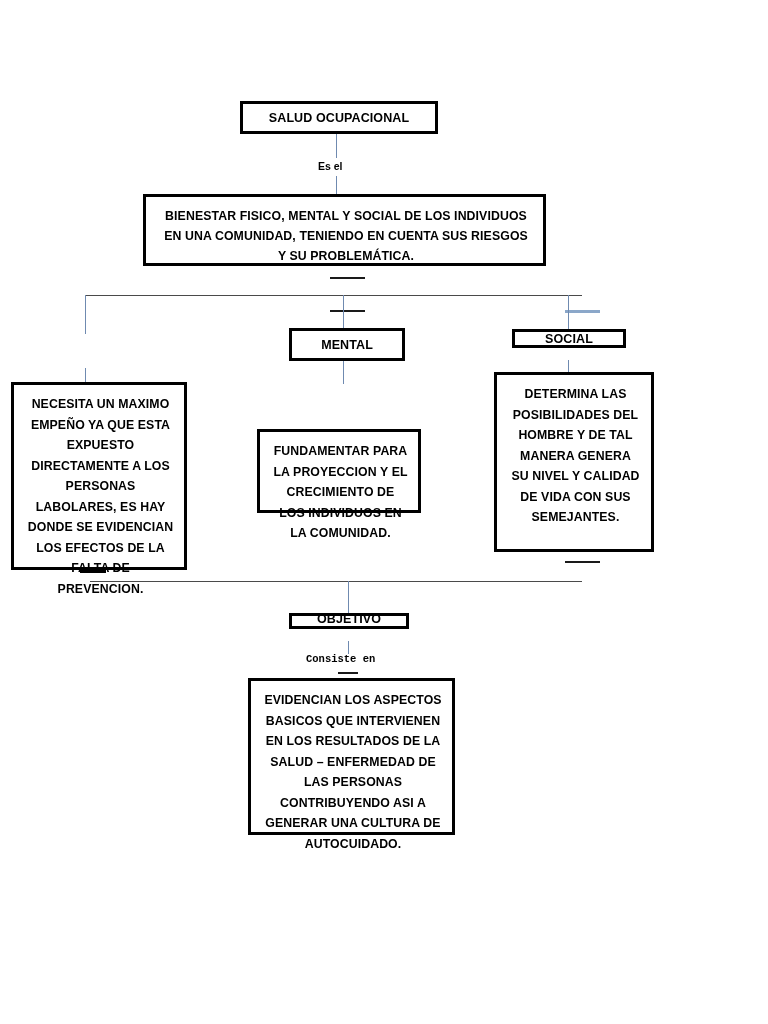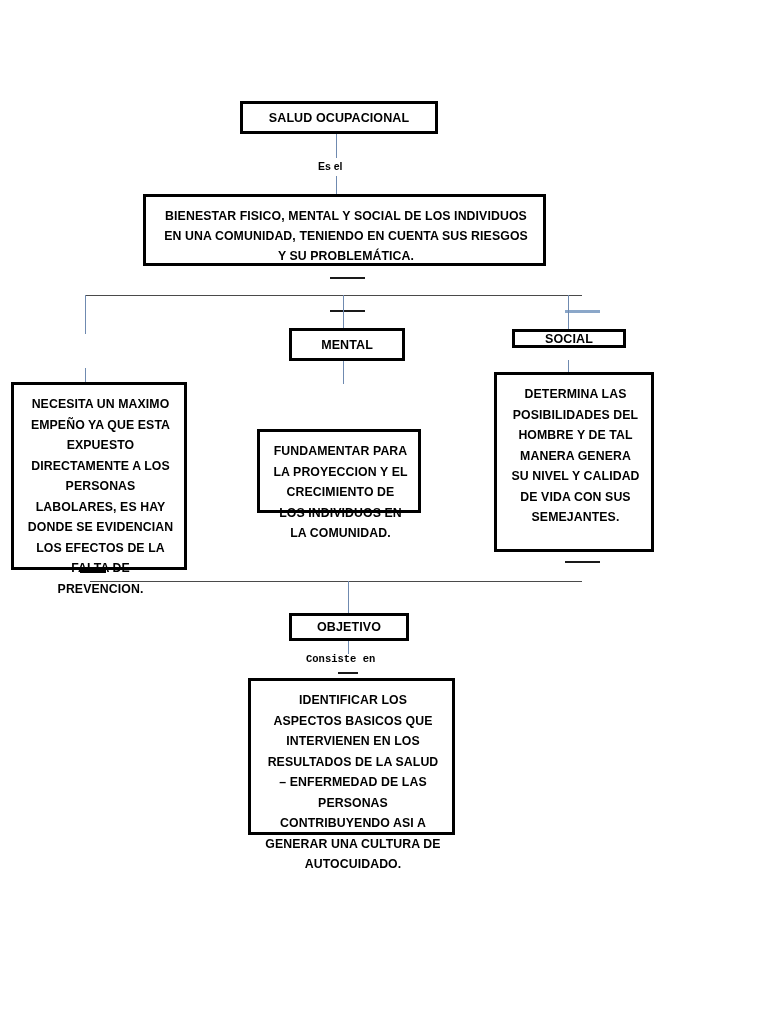--- a/index.html
+++ b/index.html
@@ -123,24 +123,24 @@
   <div class="node body-box tight" style="left:494px; top:372px; width:160px; height:180px;">
     <span>DETERMINA LAS POSIBILIDADES DEL HOMBRE Y DE TAL MANERA GENERA SU NIVEL Y CALIDAD DE VIDA  CON SUS SEMEJANTES.</span>
   </div>
 
   <div class="dash thick" style="left:80px; top:569px; width:26px;"></div>
   <div class="dash" style="left:565px; top:561px; width:35px;"></div>
 
   <div class="conn h dark" style="left:90px; top:581px; width:492px;"></div>
   <div class="conn v" style="left:348px; top:581px; height:32px;"></div>
 
-  <div class="node title-box" style="left:289px; top:613px; width:120px; height:28px;">
+  <div class="node title-box" style="left:289px; top:613px; width:120px; height:16px;align-items:flex-end;">
     <span>OBJETIVO</span>
   </div>
   <div class="conn v" style="left:348px; top:641px; height:13px;"></div>
   <div class="conn-label" style="left:306px; top:653px;font-family:Liberation Mono, monospace;">Consiste en</div>
   <div class="dash" style="left:338px; top:672px; width:20px;"></div>
 
   <div class="node body-box tight" style="left:248px; top:678px; width:207px; height:157px;">
-    <span>IDENTIFICAR LOS ASPECTOS BASICOS QUE INTERVIENEN EN LOS RESULTADOS DE LA SALUD – ENFERMEDAD DE LAS PERSONAS CONTRIBUYENDO ASI A GENERAR UNA CULTURA DE AUTOCUIDADO.</span>
+    <span>EVIDENCIAN LOS ASPECTOS BASICOS QUE INTERVIENEN EN LOS RESULTADOS DE LA SALUD – ENFERMEDAD DE LAS PERSONAS CONTRIBUYENDO ASI A GENERAR UNA CULTURA DE AUTOCUIDADO.</span>
   </div>
 
 </div>
 
 </body></html>

